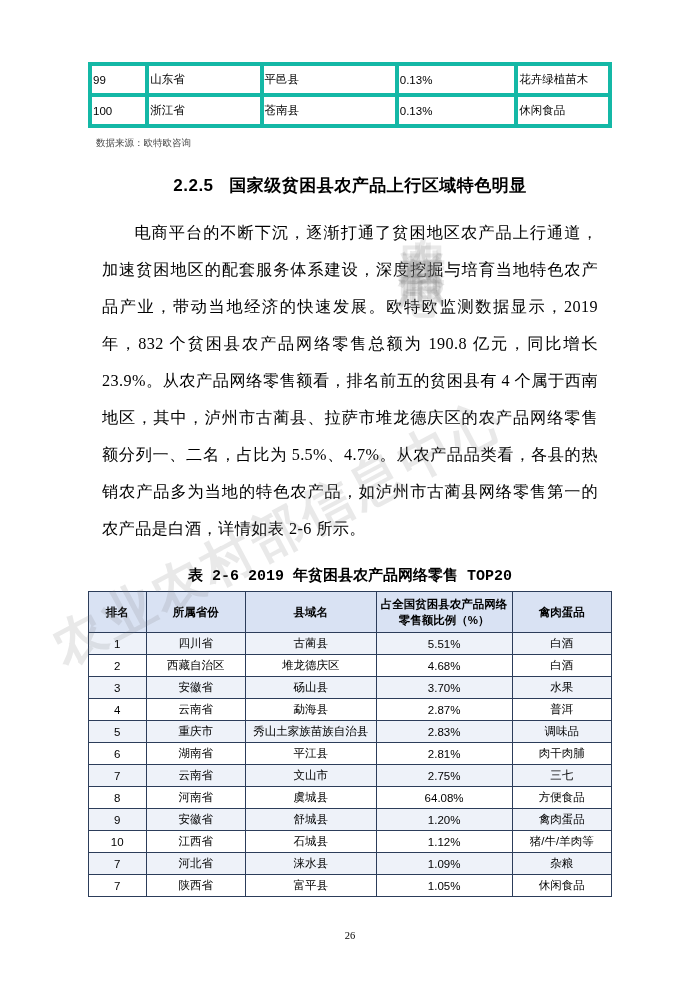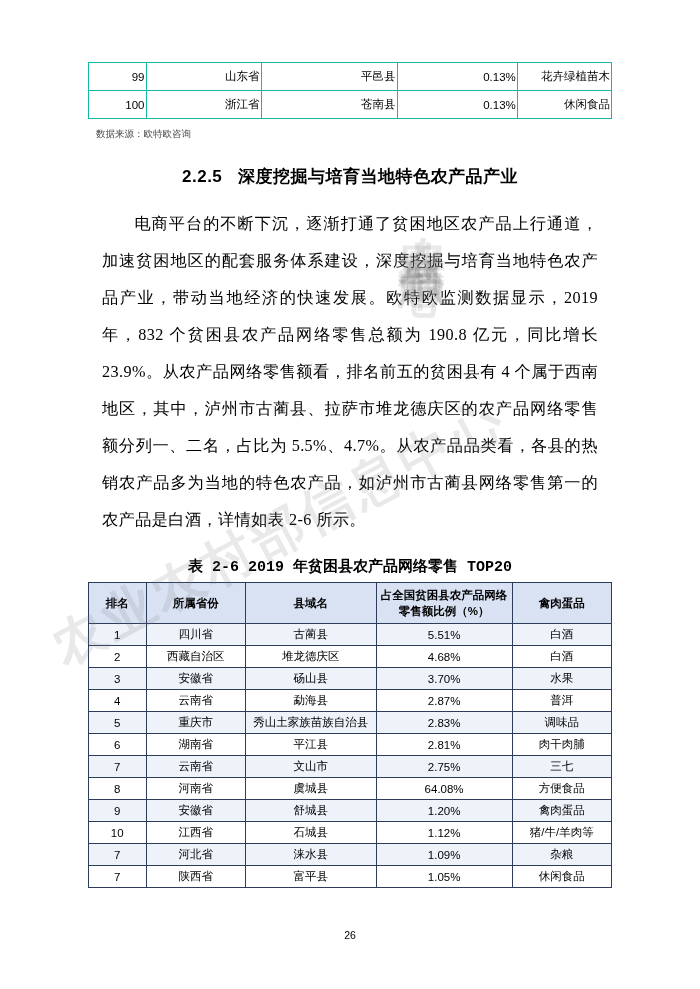--- a/index.html
+++ b/index.html
@@ -59,23 +59,23 @@
   
   table.doc-table {
     border-collapse: collapse;
     width: 100%;
     table-layout: fixed;
   }
   table.top-table {
     margin-top: 0;
   }
   table.top-table td {
-    border: 1px solid #14b8a6;
+    border: 4px solid #14b8a6;
     height: 25px;
-    text-align: right;
+    text-align: left;
     vertical-align: middle;
     font-family: "Liberation Sans", sans-serif;
     font-size: 11.5px;
     color: #000;
   }
   .src-note {
     margin-top: 9px;
     margin-left: 8px;
     font-family: Liberation Sans, sans-serif;
     font-size: 9.5px;
@@ -132,21 +132,21 @@
   }
   table.main-table tr.alt td {
     background: #eef2f9;
   }
   .page-number {
     position: absolute;
     bottom: 48px;
     left: 0;
     width: 700px;
     text-align: center;
-    font-family: Liberation Sans, sans-serif;
+    font-family: Liberation Serif, serif;
     font-size: 10.5px;
     color: #000;
     margin-top: 36px;
   }
 </style>
 </head>
 <body>
 
 <div class="page">
 
@@ -174,21 +174,21 @@
         <td>休闲食品</td>
       </tr>
     </tbody>
   </table>
 
   <div class="src-note">数据来源：欧特欧咨询</div>
 
   <h2 class="section-title">
     <span>2.2.5</span>
     &nbsp;
-    <span>深度挖掘与培育当地特色农产品产业</span>
+    <span>国家级贫困县农产品上行区域特色明显</span>
   </h2>
 
   <p class="body-text">电商平台的不断下沉，逐渐打通了贫困地区农产品上行通道，加速贫困地区的配套服务体系建设，深度挖掘与培育当地特色农产品产业，带动当地经济的快速发展。欧特欧监测数据显示，2019 年，832 个贫困县农产品网络零售总额为 190.8 亿元，同比增长 23.9%。从农产品网络零售额看，排名前五的贫困县有 4 个属于西南地区，其中，泸州市古蔺县、拉萨市堆龙德庆区的农产品网络零售额分列一、二名，占比为 5.5%、4.7%。从农产品品类看，各县的热销农产品多为当地的特色农产品，如泸州市古蔺县网络零售第一的农产品是白酒，详情如表 2-6 所示。</p>
 
   <div class="table-caption">表 2-6 2019 年贫困县农产品网络零售 TOP20</div>
 
   <table class="doc-table main-table">
     <colgroup>
       <col style="width:11%">
       <col style="width:19%">

